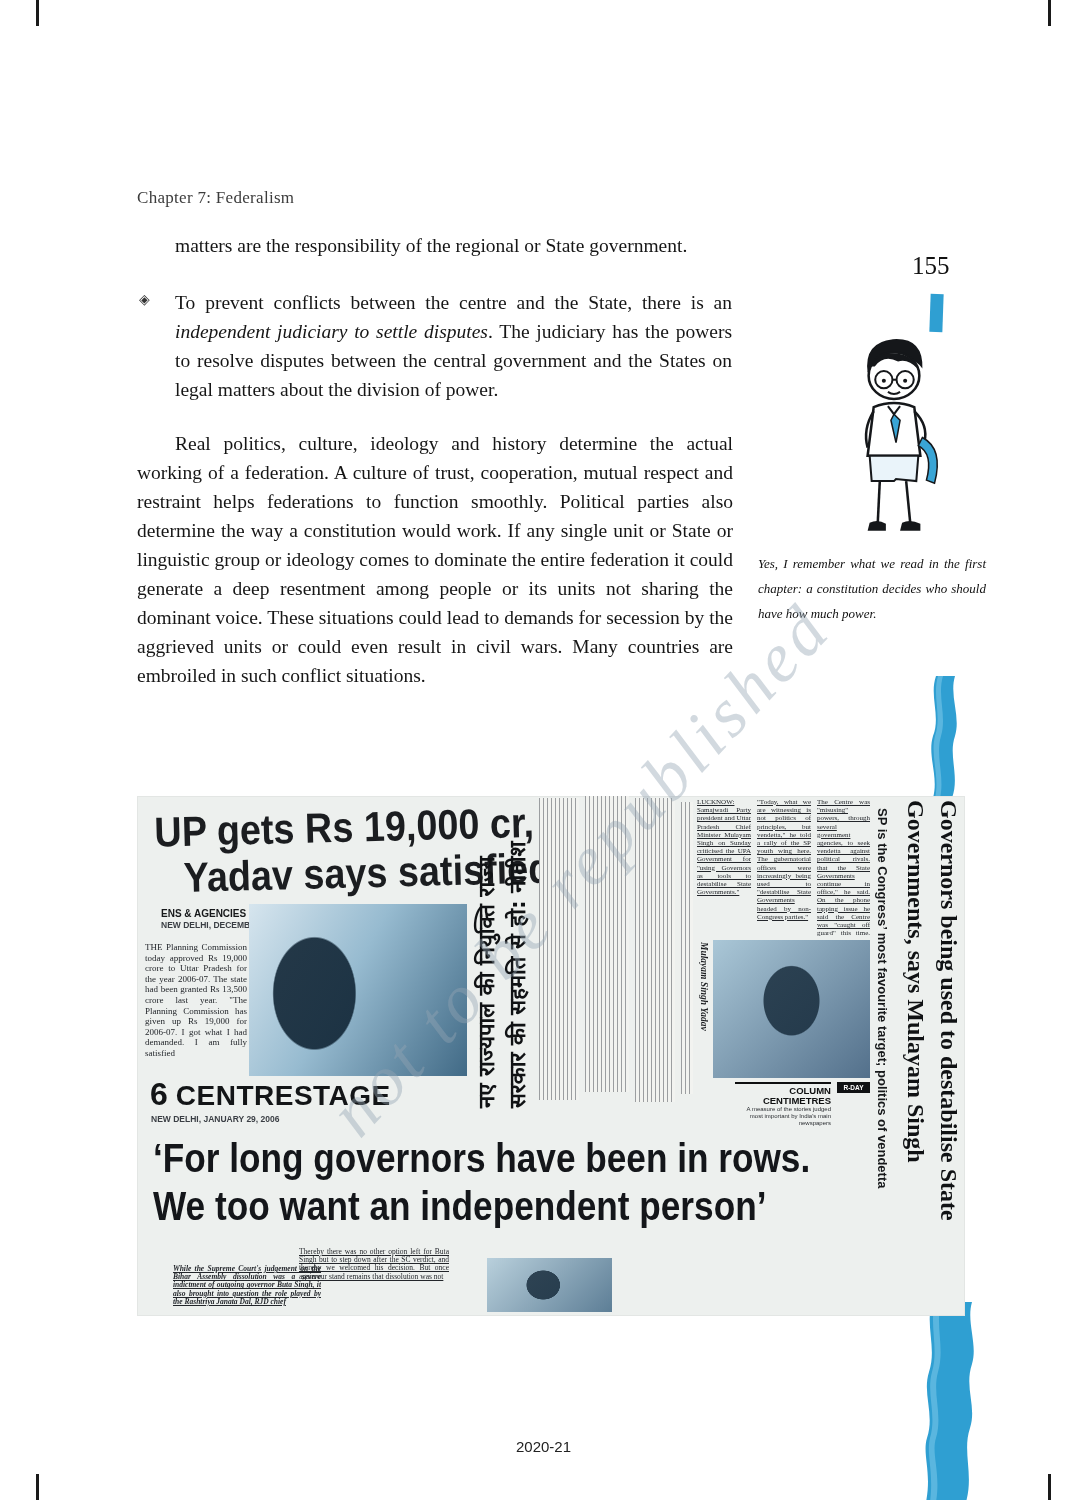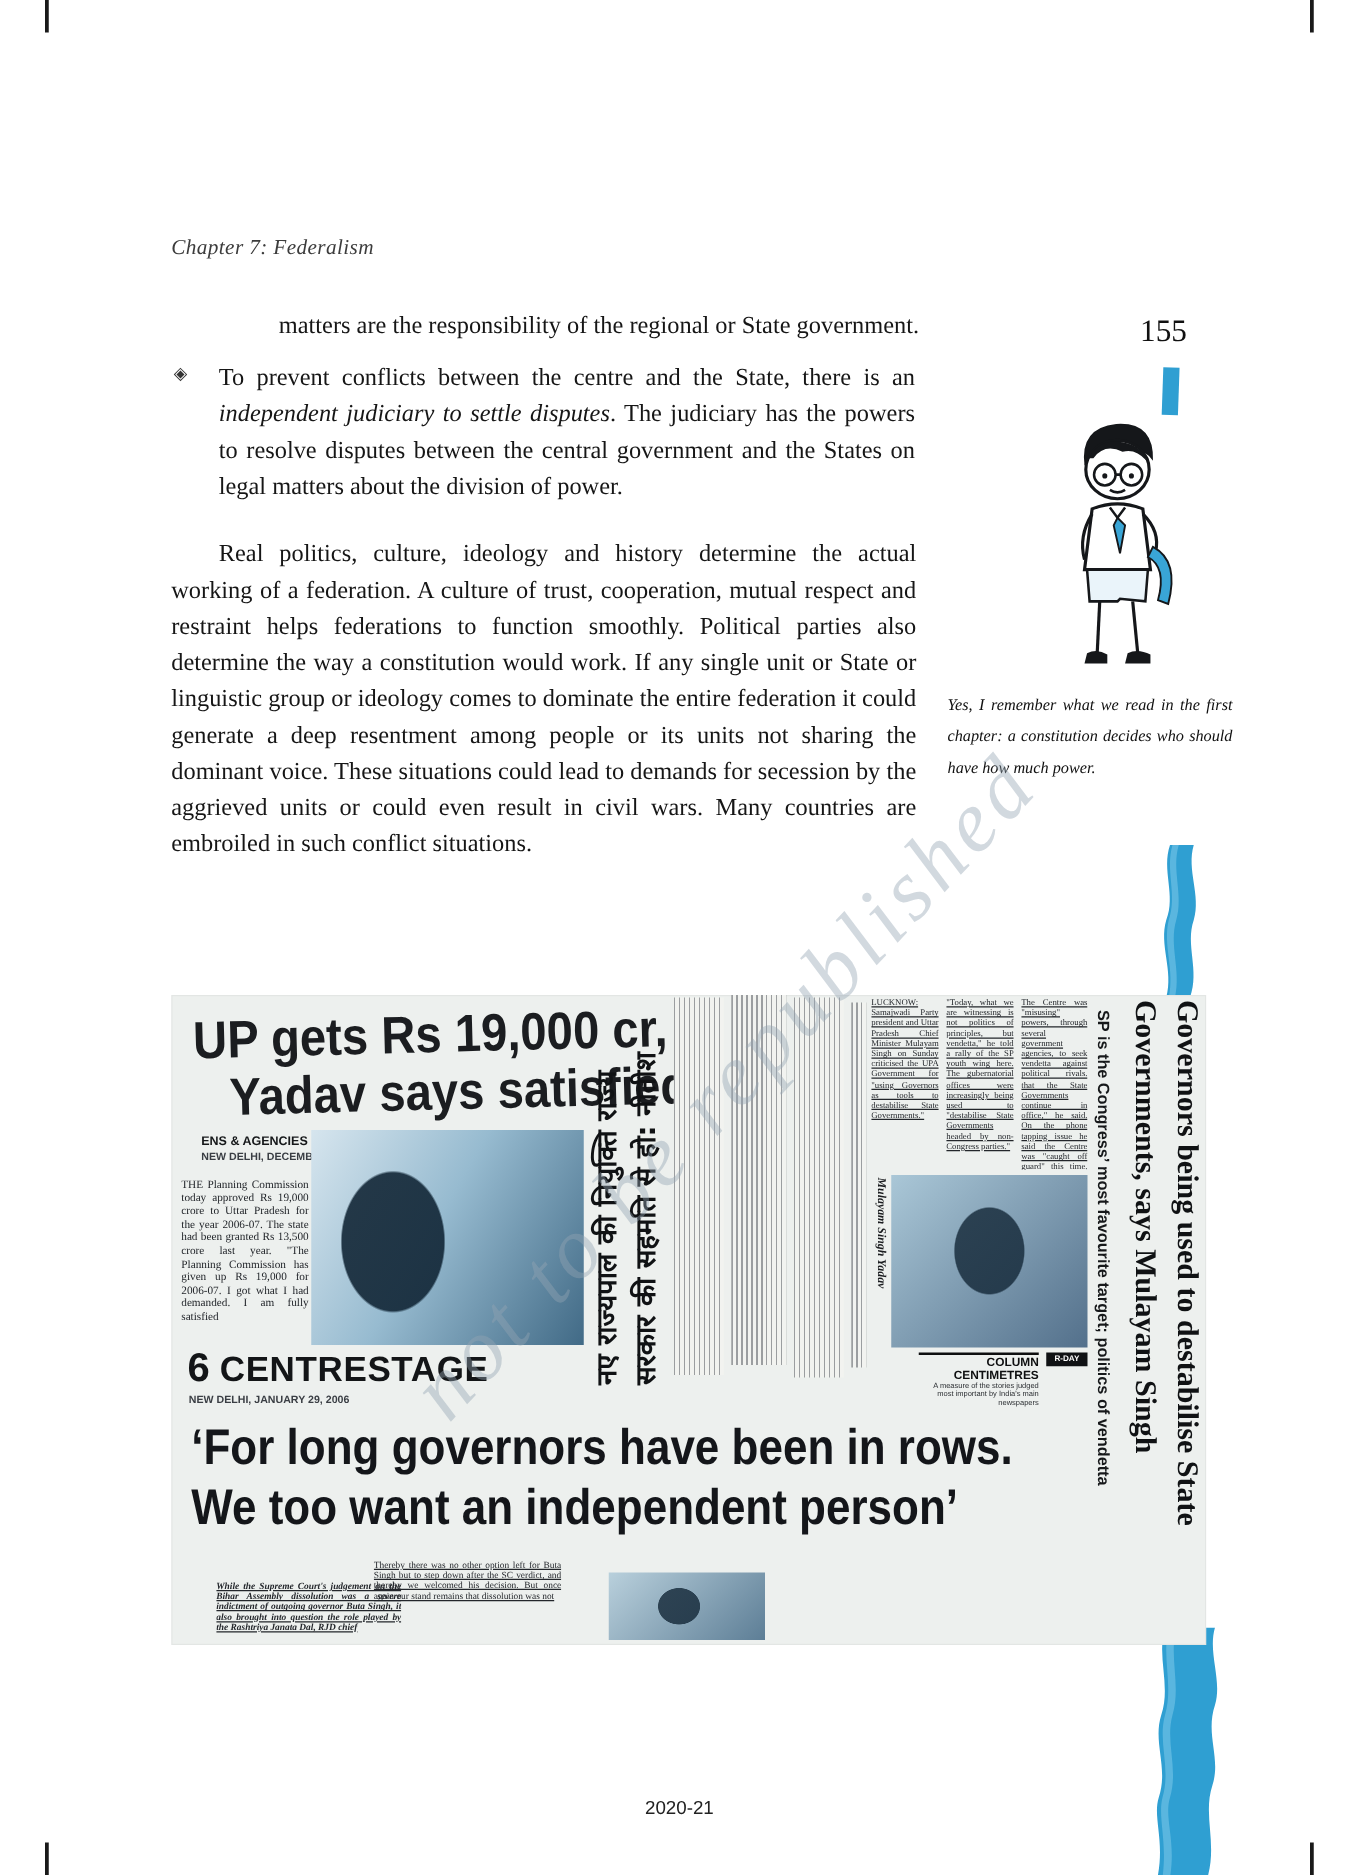--- a/index.html
+++ b/index.html
@@ -3,29 +3,29 @@
 <meta charset="utf-8">
 <style>
   html,body{margin:0;padding:0;background:#ffffff;}
   .page{position:relative;width:1087px;height:1500px;background:#ffffff;overflow:hidden;
         font-family:"Liberation Serif",serif;color:#151515;}
 
   
   .tick{position:absolute;width:3px;height:26px;background:#1a1a1a;}
 
   
-  .chapter{position:absolute;left:137px;top:188px;font-style:italic;font-size:17px;color:#3c3c3c;letter-spacing:.3px;}
+  .chapter{position:absolute;left:137px;top:188px;font-size:17px;color:#3c3c3c;letter-spacing:.3px;}
   .pagenum{position:absolute;left:912px;top:252px;font-size:25px;color:#111;}
   .bluemark{position:absolute;left:930px;top:294px;width:13px;height:38px;background:#2f9fd2;transform:rotate(2deg);}
   .footer{position:absolute;left:0;right:0;top:1438px;text-align:center;font-size:15px;color:#222;
           font-family:"Liberation Sans",sans-serif;}
 
   
   .bt{position:absolute;font-size:19.5px;line-height:29px;text-align:justify;color:#161616;}
-  .cont{left:175px;top:246px;width:557px;margin-left:48px;}
+  .cont{left:175px;top:231px;width:557px;}
   .bmark{position:absolute;left:139px;top:291px;font-size:14px;color:#333;font-family:"DejaVu Sans",sans-serif;}
   .bullet{left:175px;top:288px;width:557px;}
   .para{left:137px;top:429px;width:596px;text-indent:38px;}
 
   
   .cartoon{position:absolute;left:828px;top:328px;width:134px;height:218px;}
   .caption{position:absolute;left:758px;top:551px;width:228px;font-style:italic;font-size:13px;
            line-height:25px;text-align:justify;color:#101010;}
 
   

